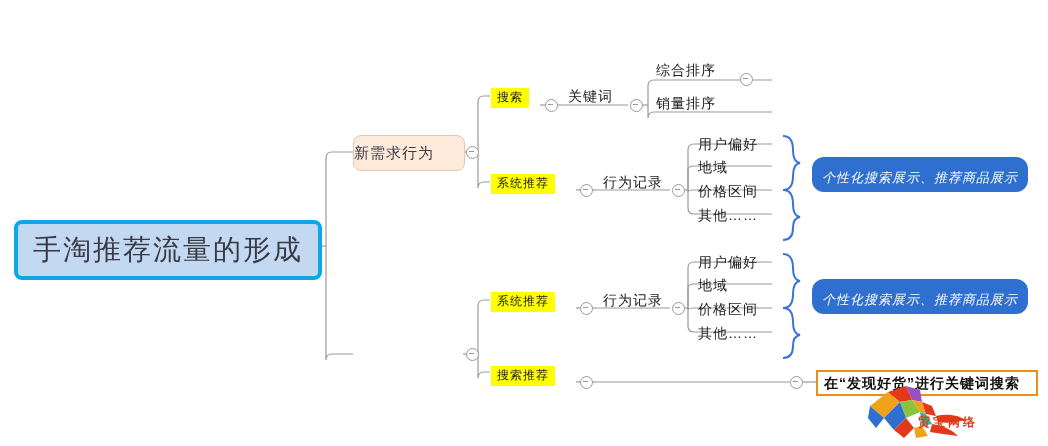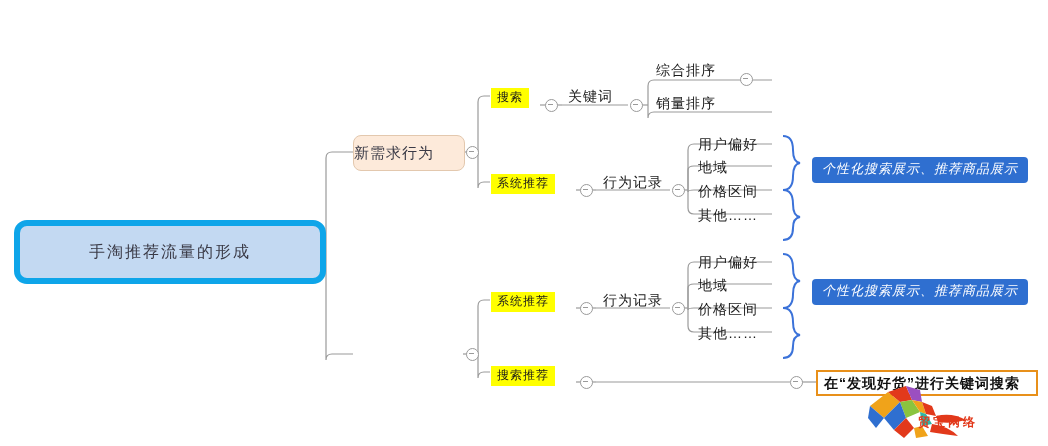--- a/index.html
+++ b/index.html
@@ -14,24 +14,24 @@
   
   #wires{position:absolute;left:0;top:0;width:1048px;height:446px;}
 
   
   .node{position:absolute;white-space:nowrap;}
 
   
   .root{
     left:14px;top:220px;width:300px;height:52px;
     background:#c3d9f2;
-    border:6px solid #0ea5e9;
-    border-radius:13px;
+    border:4px solid #0ea5e9;
+    border-radius:8px;
     display:flex;align-items:center;justify-content:center;
-    font-size:16px;color:#3a3a46;letter-spacing:2px;
+    font-size:28px;color:#3a3a46;letter-spacing:2px;
   }
 
   
   .l2{
     width:110px;height:34px;
     background:#fdeada;
     border:1px solid #e3c8ae;
     border-radius:8px;
     display:flex;align-items:center;justify-content:flex-start;
     font-size:15px;color:#3a3a46;letter-spacing:1px;
@@ -61,26 +61,26 @@
     background:#fff;
   }
   .circ:after{
     content:"";position:absolute;left:2px;top:4px;
     width:5px;height:1px;background:#9a9a9a;
   }
 
   
   .callout{
     background:#2f6fd0;
-    border-radius:4px;
+    border-radius:12px;
     color:#ffffff;
     font-size:13px;
     font-style:italic;
     letter-spacing:1px;
-    padding:3px 10px 5px 10px;
+    padding:12px 10px 5px 10px;
     display:flex;align-items:center;
   }
   .co-top{left:812px;top:157px;}
   .co-bot{left:812px;top:279px;}
 
   
   .orangebox{
     left:816px;top:370px;
     width:222px;height:26px;
     border:2px solid #e8901a;

